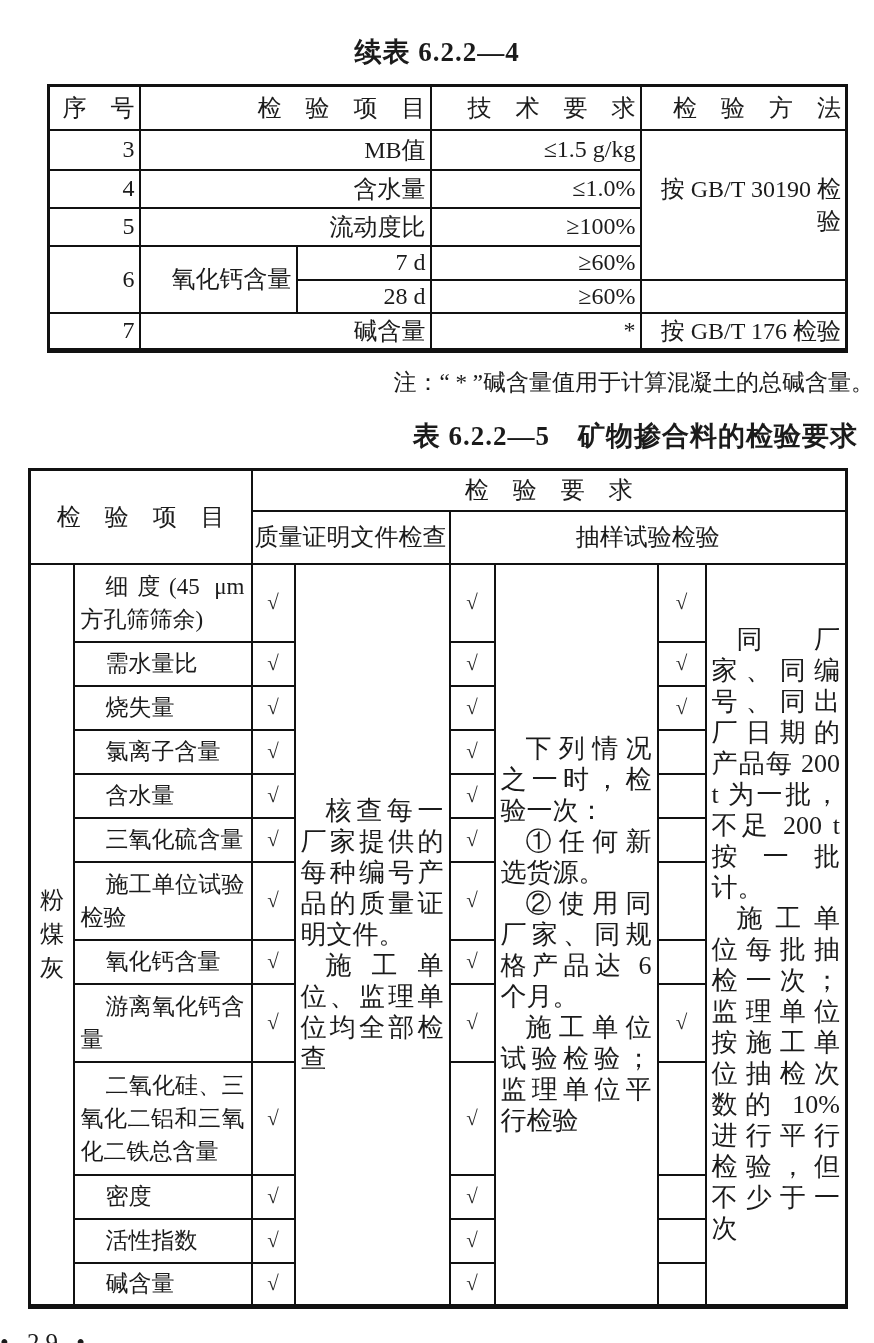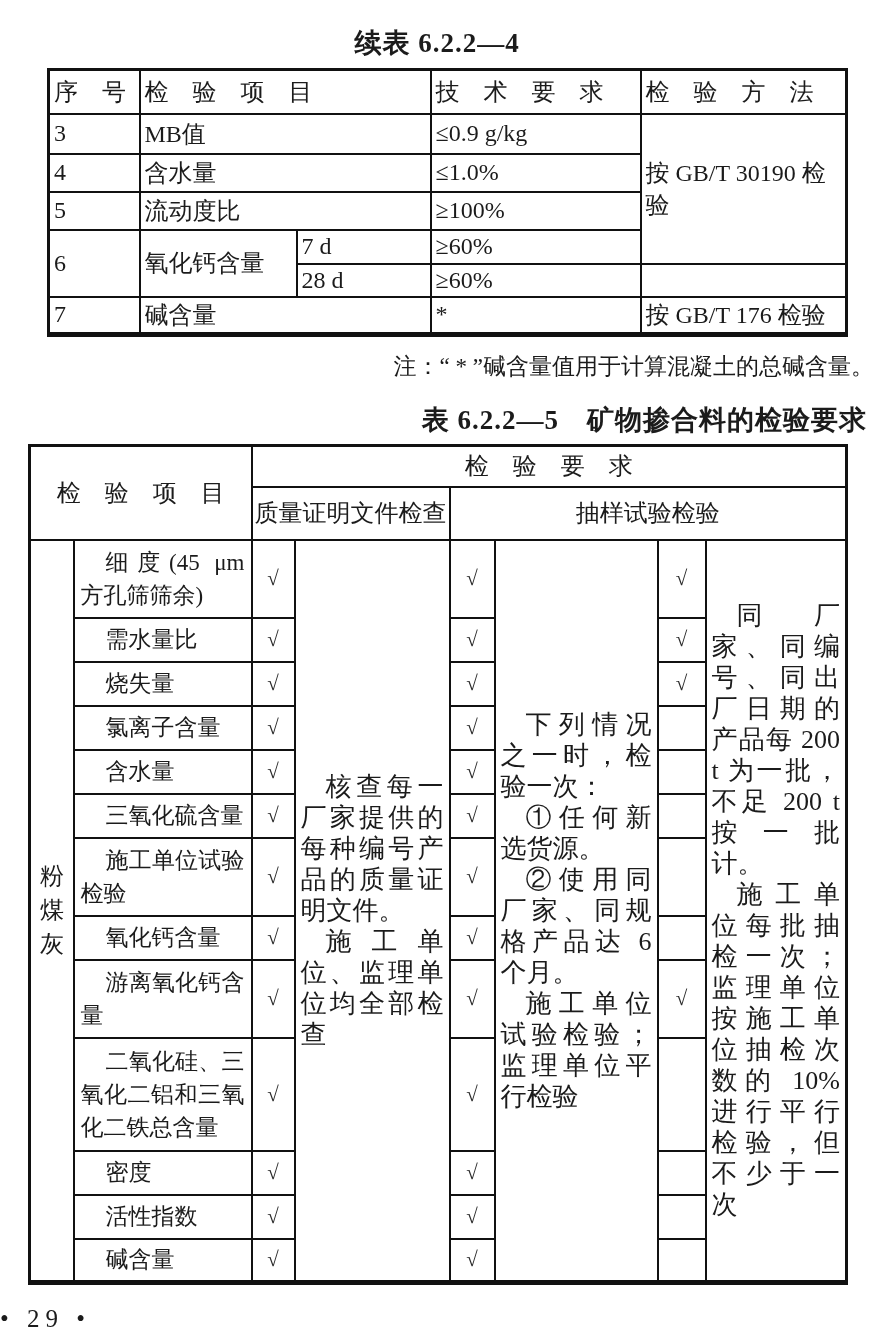--- a/index.html
+++ b/index.html
@@ -8,39 +8,39 @@
     width:874px;height:1343px;
     margin:0 auto;
     background:#ffffff;
     color:#1b1b1b;
     font-family:"Liberation Serif","DejaVu Serif",serif;
     overflow:hidden;
     box-sizing:border-box;
     padding-top:20px;
   }
   .t-title{
-    margin:7px;text-align:center;
+    margin:16px;text-align:center;
     font-size:27px;font-weight:bold;line-height:32px;
     letter-spacing:1px;
   }
   table.tbl{
     border-collapse:collapse;
     table-layout:fixed;
     border:3px solid #111;
     border-bottom-width:5px;
   }
   table.tbl td{
     border:2px solid #111;
     vertical-align:middle;
     box-sizing:border-box;
     overflow:hidden;
   }
   
   .tbl1{width:798px;margin:9px 0 0 47px;font-size:24px;}
-  .tbl1 td{text-align:left;padding:0 4px;margin-left:48px;}
+  .tbl1 td{text-align:right;padding:0 4px;margin-left:48px;}
   .tbl1 .hdr td{font-size:24px;}
   .tr-h44{height:44px}.tr-h40{height:40px}.tr-h38{height:38px}
   .tr-h34{height:34px}.tr-h33{height:33px}
   .note{
     margin:15px 0 0 98px;
     font-size:23px;line-height:30px;text-align:right;
   }
   .title2{margin-top:22px;text-align:right;}
   
   .tbl2{width:817px;margin:8px 0 0 28px;font-size:23px;}
@@ -91,21 +91,21 @@
     <tbody>
         <tr class="hdr tr-h44">
       <td>序　号</td>
       <td colspan="2">检　验　项　目</td>
       <td>技　术　要　求</td>
       <td>检　验　方　法</td>
     </tr>
     <tr class="tr-h40">
       <td>3</td>
       <td colspan="2">MB值</td>
-      <td>≤0.9 g/kg</td>
+      <td>≤1.5 g/kg</td>
       <td rowspan="4">按 GB/T 30190 检验</td>
     </tr>
     <tr class="tr-h38">
       <td>4</td>
       <td colspan="2">含水量</td>
       <td>≤1.0%</td>
     </tr>
     <tr class="tr-h38">
       <td>5</td>
       <td colspan="2">流动度比</td>

